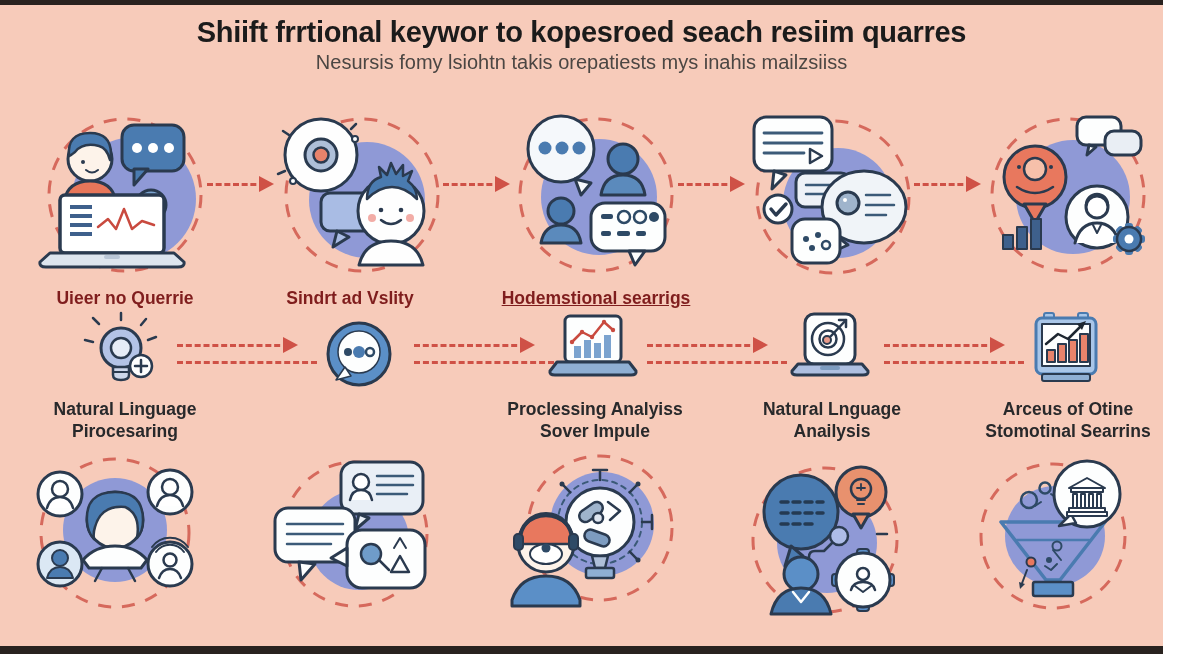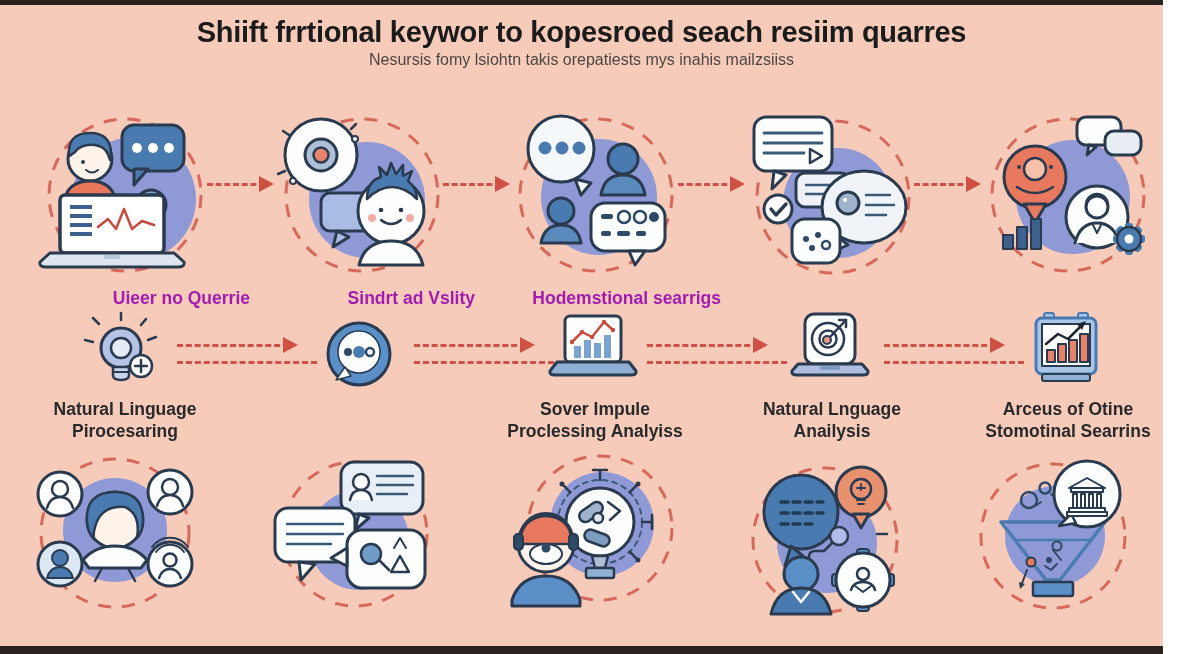--- a/index.html
+++ b/index.html
@@ -4,24 +4,24 @@
 <style>
   html,body{margin:0;padding:0;}
   #stage{position:relative;width:1163px;height:654px;background:#f7cbba;overflow:hidden;
          font-family:"Liberation Sans","DejaVu Sans",sans-serif;}
   .bar{position:absolute;left:0;right:0;background:#29221f;}
   .bar.top{top:0;height:5px;}
   .bar.bot{bottom:0;height:8px;}
   .title{position:absolute;left:0;right:0;top:16px;text-align:center;
          font-size:29px;font-weight:800;color:#1b1b1b;letter-spacing:-0.3px;}
   .subtitle{position:absolute;left:0;right:0;top:51px;text-align:center;
-         font-size:16px;color:#4b4643;}
+         font-size:20px;color:#4b4643;}
   .cell{position:absolute;width:190px;height:190px;}
   .cell2{position:absolute;width:96px;height:96px;}
-  .lbl1{position:absolute;width:250px;text-align:right;font-size:17.5px;font-weight:700;color:#a21caf;top:288px;}
+  .lbl1{position:absolute;width:250px;text-align:center;font-size:17.5px;font-weight:700;color:#7f1d1d;top:288px;}
   .lbl2{position:absolute;width:260px;text-align:center;font-size:17.5px;font-weight:700;color:#28292b;top:398px;line-height:22px;}
   .a1{position:absolute;top:183px;width:58px;height:0;border-top:3.5px dashed #cf5146;}
   .a1::after{content:"";position:absolute;right:-17px;top:-10px;width:0;height:0;
              border:8px solid transparent;border-left:15px solid #cf5146;}
   .a2{position:absolute;top:344px;}
   .a2 .l1{position:relative;width:112px;height:0;border-top:3.5px dashed #cf5146;}
   .a2 .l1::after{content:"";position:absolute;right:-17px;top:-10px;width:0;height:0;
              border:8px solid transparent;border-left:15px solid #cf5146;}
   .a2 .l2{width:140px;height:0;border-top:3.5px dashed #cf5146;margin-top:14px;}
   svg{display:block;}
@@ -181,21 +181,21 @@
     </svg>
   </div>
 
   <div class="a1" style="left:207px;"></div>
   <div class="a1" style="left:443px;"></div>
   <div class="a1" style="left:678px;"></div>
   <div class="a1" style="left:914px;"></div>
 
   <div class="lbl1" style="left:0px;">Uieer no Querrie</div>
   <div class="lbl1" style="left:225px;">Sindrt ad Vslity</div>
-  <div class="lbl1" style="left:471px;">Hodemstional searrigs</div>
+  <div class="lbl1" style="left:471px;text-decoration:underline;">Hodemstional searrigs</div>
 
   <div class="cell2" style="left:77px;top:310px;">
     <svg width="96" height="96" viewBox="0 0 96 96">
       <g stroke="#2a3a4f" stroke-width="3" stroke-linecap="round" stroke-linejoin="round">
         <path d="M22 14 l-6-6 M44 10 v-7 M64 15 l5-6 M16 32 l-8-2 M71 30 l8-3" stroke-width="2.5"></path>
         <circle cx="44" cy="38" r="20" fill="#b3c3e6"></circle>
         <circle cx="44" cy="38" r="10" fill="#e6ecf6" stroke-width="2.5"></circle>
         <path d="M36 57 h16 v8 q0 5-8 5 t-8-5 z" fill="#ccd6ea" stroke-width="2.5"></path>
         <path d="M36 62 h16" stroke-width="2"></path>
         <circle cx="64" cy="56" r="11" fill="#fdfdfd" stroke-width="2.5"></circle>
@@ -292,22 +292,22 @@
       <div class="l2"></div>
     </div>
 
   <div class="lbl2" style="left:-5px;">
     <div>Natural Linguage</div>
     <div>Pirocesaring</div>
   </div>
   <div class="lbl2" style="left:232px;">
   </div>
   <div class="lbl2" style="left:465px;">
+    <div>Proclessing Analyiss</div>
     <div>Sover Impule</div>
-    <div>Proclessing Analyiss</div>
   </div>
   <div class="lbl2" style="left:702px;">
     <div>Natural Lnguage</div>
     <div>Anailysis</div>
   </div>
   <div class="lbl2" style="left:938px;">
     <div>Arceus of Otine</div>
     <div>Stomotinal Searrins</div>
   </div>
 

